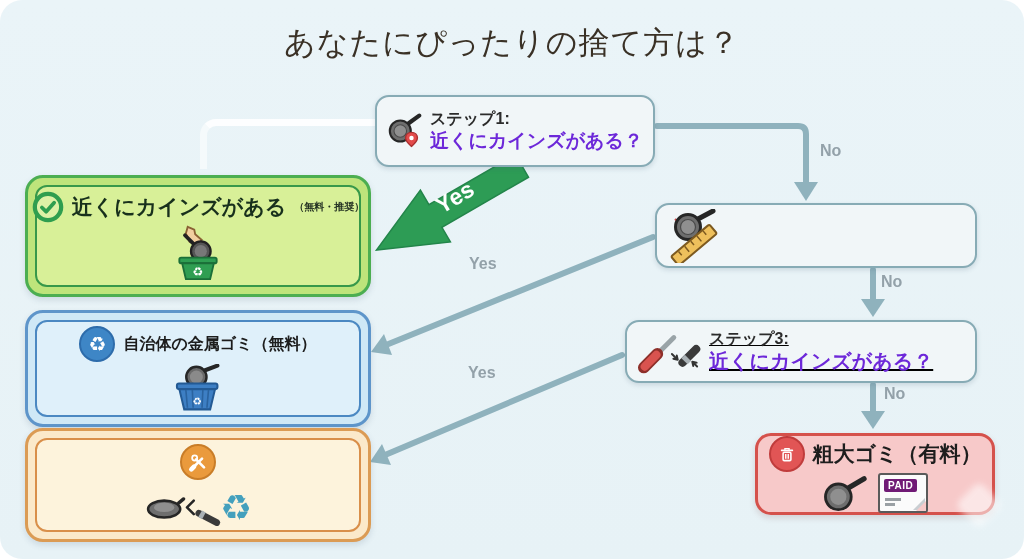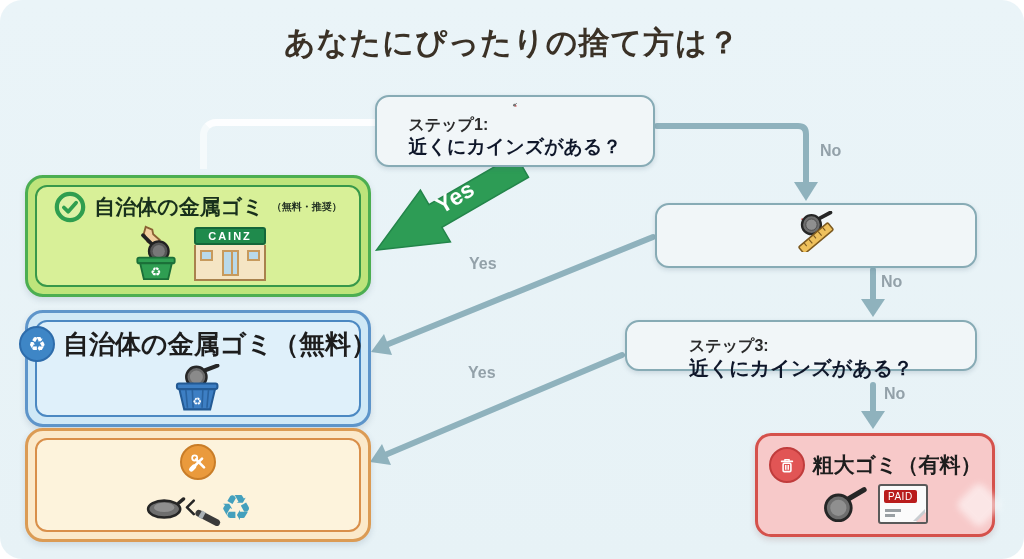--- a/index.html
+++ b/index.html
@@ -6,61 +6,61 @@
   *{box-sizing:border-box;}
   .stage{
     position:relative;width:1024px;height:559px;margin:0 auto;
     background:linear-gradient(180deg,#eaf4f8 0%,#e7f2f6 100%);
     border-radius:22px;overflow:hidden;
     font-family:"Liberation Sans","DejaVu Sans",sans-serif;
   }
   
   .title{
     position:absolute;left:0;top:22px;width:100%;text-align:center;
-    font-size:31px;font-weight:700;color:#3a3126;letter-spacing:1px;
+    font-size:31px;font-weight:400;color:#3a3126;letter-spacing:1px;
   }
   
   .elbow{
     position:absolute;left:200px;top:119px;width:178px;height:50px;
     border-top:7px solid rgba(255,255,255,.9);
     border-left:7px solid rgba(255,255,255,.55);
     border-top-left-radius:16px;z-index:0;
   }
   
   .wires{position:absolute;left:0;top:0;z-index:1;}
   
   .stepbox{
     position:absolute;z-index:2;display:flex;align-items:center;gap:8px;
     background:#f1f6f8;border:2.5px solid #87abb5;border-radius:14px;
-    padding:6px 10px;box-shadow:0 2px 5px rgba(60,90,110,.18);flex-direction:column;
+    padding:6px 10px;box-shadow:0 2px 5px rgba(60,90,110,.18);
   }
   .steptext{display:flex;flex-direction:column;line-height:1.25;}
   .steplabel{font-size:16px;font-weight:700;color:#2b2b2b;}
-  .stepq{font-size:20px;font-weight:800;color:#0f172a;white-space:nowrap;}
+  .stepq{font-size:20px;font-weight:800;color:#6d28d9;white-space:nowrap;}
   .stepq.s1{font-size:19px;}
   
   .outcome{position:absolute;z-index:2;border-radius:18px;padding:7px;box-shadow:0 3px 6px rgba(60,90,110,.16);}
   .inner{
     width:100%;height:100%;border-radius:12px;display:flex;flex-direction:column;
     align-items:center;justify-content:center;padding:4px 8px;gap:2px;
   }
   .row{display:flex;align-items:center;justify-content:center;gap:8px;}
   .o-title{font-weight:800;color:#1d1d1d;white-space:nowrap;}
   .green-outer{left:25px;top:175px;width:346px;height:122px;background:#bee47b;border:3px solid #4cae51;}
   .green-inner{background:#d8f098;border:2.5px solid #37984a;}
   .green-inner .o-title{font-size:21px;color:#18301c;}
   .o-note{font-size:10px;font-weight:700;color:#223022;white-space:nowrap;}
   .blue-outer{left:25px;top:310px;width:346px;height:117px;background:#cfe8f6;border:3px solid #5e95ca;}
   .blue-inner{background:#dff0fa;border:2.5px solid #4b88c2;}
-  .blue-inner .o-title{font-size:26px;}
+  .blue-inner .o-title{font-size:16px;}
   .orange-outer{left:25px;top:428px;width:346px;height:114px;background:#fbe9ca;border:3px solid #db9b54;}
   .orange-inner{background:#fdf3dc;border:2.5px solid #d98f4a;}
   .orange-inner .o-title{font-size:21px;}
   .red-box{
-    position:absolute;z-index:2;left:755px;top:433px;width:240px;height:104px;
+    position:absolute;z-index:2;left:755px;top:433px;width:240px;height:82px;
     background:#f7c9c9;border:3px solid #d5514b;border-radius:16px;
     display:flex;flex-direction:column;align-items:center;justify-content:center;gap:1px;
     box-shadow:0 3px 6px rgba(120,60,60,.18);
   }
   .red-box .o-title{font-size:21px;}
   
   .badge{border-radius:50%;display:flex;align-items:center;justify-content:center;flex:none;}
   .badge-blue{width:36px;height:36px;background:#3e86c6;border:2.5px solid #2d6cab;}
   .badge-orange{width:36px;height:36px;background:#ea9a3c;border:2.5px solid #c97d28;}
   .badge-red{width:36px;height:36px;background:#e15555;border:2.5px solid #c03c3c;}
@@ -75,22 +75,22 @@
   .store .facade{position:relative;height:36px;background:#f5e5c4;border:2px solid #a9824d;border-top:none;}
   .store .win{position:absolute;top:5px;width:13px;height:11px;background:#b9d9ea;border:2px solid #c79a5d;}
   .store .door{position:absolute;top:5px;left:26px;width:17px;height:26px;background:#b9d9ea;border:2px solid #c79a5d;}
   .store .door::after{content:"";position:absolute;left:50%;top:0;bottom:0;width:2px;background:#c79a5d;}
   
   .note{
     position:relative;width:50px;height:40px;background:#fbfbfb;border:2px solid #5a5a5a;
     border-radius:3px;flex:none;overflow:hidden;
   }
   .note .chip{
-    position:absolute;left:4px;top:4px;background:#b91c1c;color:#fff;
-    font-size:10px;font-weight:400;padding:1px 4px;border-radius:2px;letter-spacing:.5px;
+    position:absolute;left:4px;top:4px;background:#701a75;color:#fff;
+    font-size:10px;font-weight:700;padding:1px 4px;border-radius:2px;letter-spacing:.5px;
   }
   .note .l1{position:absolute;left:5px;bottom:10px;width:16px;height:2.5px;background:#9aa0a4;}
   .note .l2{position:absolute;left:5px;bottom:5px;width:10px;height:2.5px;background:#9aa0a4;}
   .note .fold{
     position:absolute;right:-1px;bottom:-1px;width:0;height:0;
     border-left:12px solid transparent;border-bottom:12px solid #f7c9c9;
   }
   .note .foldline{
     position:absolute;right:-1px;bottom:-1px;width:0;height:0;
     border-left:12px solid transparent;border-bottom:12px solid #c9ced2;transform:translate(-2px,-2px);
@@ -170,21 +170,21 @@
       <circle cx="21" cy="18" r="7.5" fill="#8f8f8f" stroke="#4a4a4a" stroke-width="1.2"></circle>
       <g transform="rotate(-40 27 36)">
         <rect x="2" y="30" width="50" height="12" rx="2" fill="#eec05c" stroke="#7d5a20" stroke-width="2"></rect>
         <path d="M11 31 v5 M19 31 v7 M27 31 v5 M35 31 v7 M43 31 v5" stroke="#7d5a20" stroke-width="1.5"></path>
       </g>
     </svg>
     <div class="steptext">
     </div>
   </div>
 
-  <div class="stepbox" style="left:625px;top:320px;width:352px;height:51px;">
+  <div class="stepbox" style="left:625px;top:320px;width:352px;height:63px;text-decoration:underline;">
     <svg width="64" height="50" viewBox="0 0 66 50">
       <path d="M22 26 L38 10" stroke="#9aa4a8" stroke-width="5" stroke-linecap="round"></path>
       <path d="M7 41 L21 27" stroke="#8d2f2a" stroke-width="12" stroke-linecap="round"></path>
       <path d="M8 40 L20 28" stroke="#d9534f" stroke-width="8.5" stroke-linecap="round"></path>
       <path d="M36 27 l6 6 M42 33 l-1 -4.5 M42 33 l-4.5 -1" stroke="#333333" stroke-width="2" fill="none" stroke-linecap="round"></path>
       <path d="M47 36 L61 22" stroke="#3a3a3a" stroke-width="8.5" stroke-linecap="round"></path>
       <path d="M49 34.5 L52.5 31" stroke="#aab2b6" stroke-width="9"></path>
       <path d="M62 40 l-5 -5 M57 35 l1 4.5 M57 35 l4.5 1" stroke="#333333" stroke-width="2" fill="none" stroke-linecap="round"></path>
     </svg>
     <div class="steptext">
@@ -193,41 +193,33 @@
     </div>
   </div>
 
   <div class="outcome green-outer">
     <div class="inner green-inner">
       <div class="row">
         <svg width="32" height="32" viewBox="0 0 34 34">
           <circle cx="17" cy="17" r="14" fill="#ddf1a6" stroke="#2f9e4f" stroke-width="4.5"></circle>
           <path d="M10.5 17.5 l4.5 4.5 l8.5 -9.5" fill="none" stroke="#2f9e4f" stroke-width="4" stroke-linecap="round" stroke-linejoin="round"></path>
         </svg>
-        <span class="o-title">自治体の金属ゴミ</span>
+        <span class="o-title">近くにカインズがある</span>
         <span class="o-note">（無料・推奨）</span>
       </div>
       <div class="row" style="align-items:flex-end;gap:12px;">
         <svg width="52" height="56" viewBox="0 0 54 60">
           <path d="M16 2 l7 3 l1 5 l7 6 l-4 6 l-9 -4 l-4 -9 z" fill="#f2cf9f" stroke="#8a6134" stroke-width="2"></path>
           <path d="M22 20 L13 11" stroke="#222222" stroke-width="4" stroke-linecap="round"></path>
           <circle cx="30" cy="28" r="10.5" fill="#555555" stroke="#222222" stroke-width="2.5"></circle>
           <circle cx="30" cy="28" r="6.5" fill="#787878"></circle>
           <rect x="7" y="35" width="40" height="6" rx="2" fill="#2f9e52" stroke="#1b6f38" stroke-width="2"></rect>
           <path d="M10 41 L44 41 L40 58 L14 58 z" fill="#2f9e52" stroke="#1b6f38" stroke-width="2"></path>
           <text x="27" y="55" text-anchor="middle" font-size="13" fill="#ffffff">♻</text>
         </svg>
-        <div class="store">
-          <div class="sign">CAINZ</div>
-          <div class="facade">
-            <div class="win" style="left:4px;"></div>
-            <div class="door"></div>
-            <div class="win" style="left:51px;"></div>
-          </div>
-        </div>
       </div>
     </div>
   </div>
 
   <div class="outcome blue-outer">
     <div class="inner blue-inner">
       <div class="row">
         <div class="badge badge-blue">
           <span class="glyph">♻</span>
         </div>

